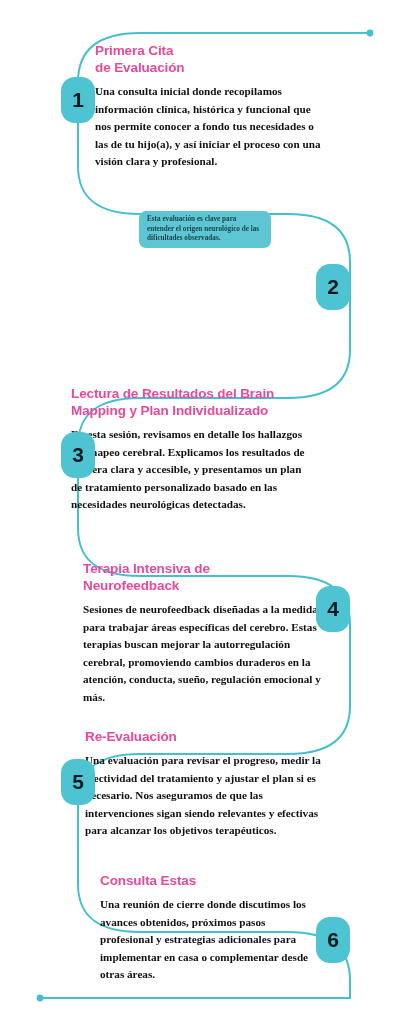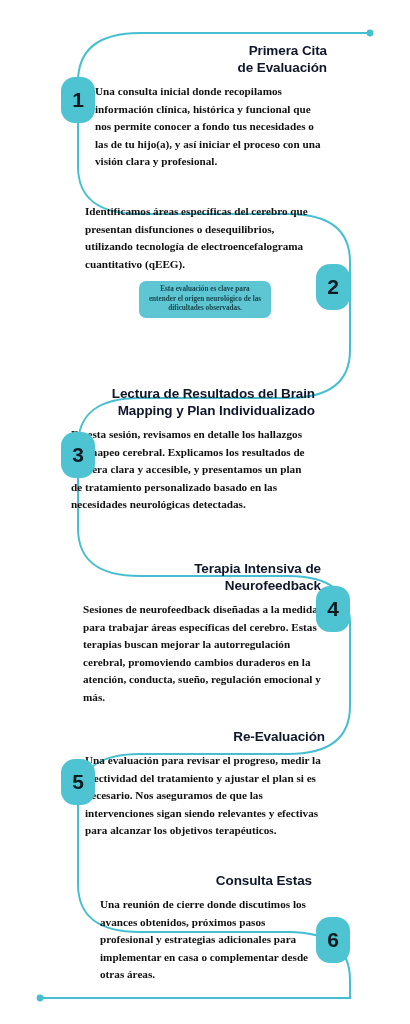--- a/index.html
+++ b/index.html
@@ -32,22 +32,22 @@
   .step {
     position: absolute;
     box-sizing: border-box;
   }
   .step-title {
     font-family: "Liberation Sans", sans-serif;
     font-weight: bold;
     font-size: 13.5px;
     line-height: 17px;
     letter-spacing: -0.1px;
-    color: #0f172a;
-    text-align: right;
+    color: #ec4899;
+    text-align: left;
     margin: 0 0 7px 0;
     white-space: pre-line;
   }
   .step-body {
     font-family: "Liberation Serif", serif;
     font-weight: bold;
     font-size: 11.2px;
     line-height: 17.5px;
     color: #111111;
     margin: 0;
@@ -56,21 +56,21 @@
     margin: 8px auto 0 auto;
     background: #5ec6d2;
     border-radius: 7px;
     padding: 4px 8px;
     width: 132px;
     box-sizing: border-box;
     font-family: "Liberation Serif", serif;
     font-size: 7.2px;
     line-height: 9.5px;
     color: #16474f;
-    text-align: center;
+    text-align: left;
     font-weight: bold;
   }
   .badge {
     position: absolute;
     width: 34px;
     height: 46px;
     border-radius: 14px;
     background: #4ec3d2;
     color: #0d1b20;
     font-family: "Liberation Sans", sans-serif;
@@ -122,21 +122,20 @@
   <div class="step" style="left:95px; top:42px; width:232px;">
     <h2 class="step-title">Primera Cita
 de Evaluación</h2>
     <p class="step-body">Una consulta inicial donde recopilamos información clínica, histórica y funcional que nos permite conocer a fondo tus necesidades o las de tu hijo(a), y así iniciar el proceso con una visión clara y profesional.</p>
   </div>
   <div class="badge" style="left:61px; top:77px;">
     <span>1</span>
   </div>
 
   <div class="step" style="left:85px; top:203px; width:240px;">
-    <p class="step-body">Identificamos áreas específicas del cerebro que presentan disfunciones o desequilibrios, utilizando tecnología de electroencefalograma cuantitativo (qEEG).</p>
     <div class="callout">Esta evaluación es clave para entender el origen neurológico de las dificultades observadas.</div>
   </div>
   <div class="badge" style="left:316px; top:264px;">
     <span>2</span>
   </div>
 
   <div class="step" style="left:71px; top:385px; width:244px;">
     <h2 class="step-title">Lectura de Resultados del Brain
 Mapping y Plan Individualizado</h2>
     <p class="step-body">En esta sesión, revisamos en detalle los hallazgos del mapeo cerebral. Explicamos los resultados de manera clara y accesible, y presentamos un plan de tratamiento personalizado basado en las necesidades neurológicas detectadas.</p>

